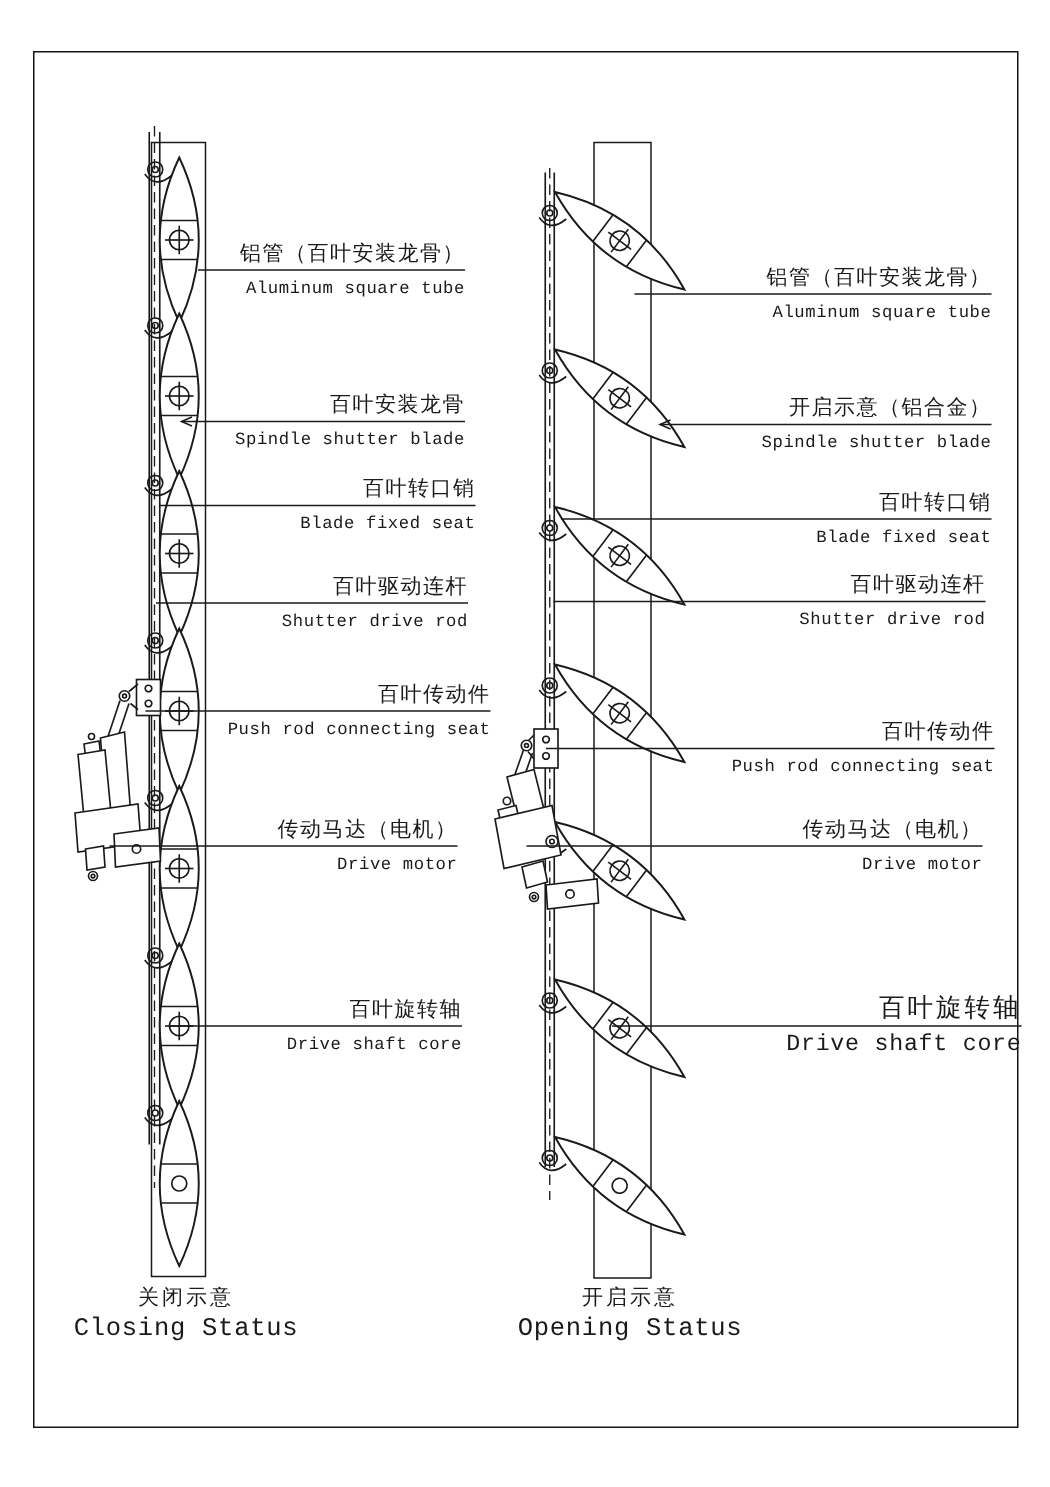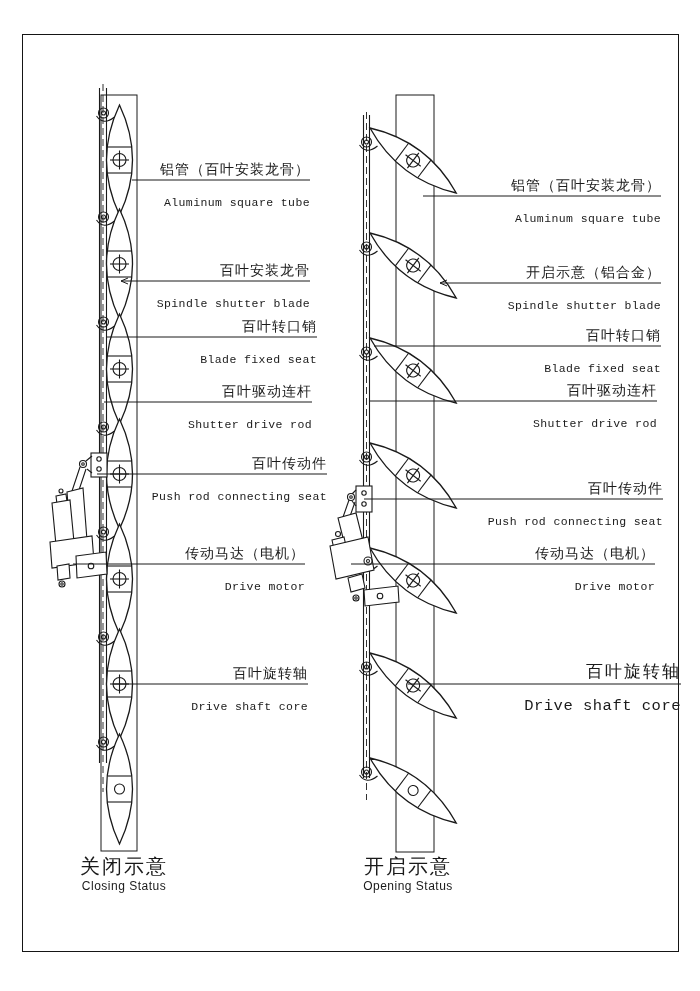--- a/index.html
+++ b/index.html
@@ -12,26 +12,26 @@
     border:1.5px solid #151515;box-sizing:border-box;
   }
   svg{position:absolute;left:0;top:0;}
   svg .ln{stroke:#1a1a1a;fill:none;stroke-width:1.1;}
   svg .thin{stroke:#1a1a1a;fill:none;stroke-width:1;}
   svg .dash{stroke:#1a1a1a;fill:none;stroke-width:0.9;stroke-dasharray:7 4;}
   svg .blade{fill:#ffffff;stroke:#1a1a1a;stroke-width:1.3;}
   svg .part{fill:#ffffff;stroke:#1a1a1a;stroke-width:1.1;}
   .lbl{position:absolute;text-align:right;white-space:nowrap;}
   .lbl-zh{font-size:14px;line-height:18px;letter-spacing:1px;font-family:"Liberation Serif",serif;}
-  .lbl-en{font-size:11.5px;line-height:15px;margin-top:16px;letter-spacing:0.4px;font-family:"Liberation Mono","DejaVu Sans Mono",monospace;}
+  .lbl-en{font-size:11.5px;line-height:15px;margin-top:6px;letter-spacing:0.4px;font-family:"Liberation Mono","DejaVu Sans Mono",monospace;}
   .lbl-lg .lbl-zh{font-size:17px;line-height:22px;letter-spacing:2px;}
   .lbl-lg .lbl-en{font-size:15.5px;letter-spacing:0.5px;}
   .caption{position:absolute;text-align:center;transform:translateX(-50%);white-space:nowrap;}
-  .cap-zh{font-size:20px;line-height:20px;letter-spacing:2px;font-family:"Liberation Serif",serif;}
-  .cap-en{font-size:12px;line-height:17px;margin-top:2px;letter-spacing:0.5px;font-family:Liberation Sans, sans-serif;}
+  .cap-zh{font-size:14px;line-height:20px;letter-spacing:2px;font-family:"Liberation Serif",serif;}
+  .cap-en{font-size:17px;line-height:17px;margin-top:2px;letter-spacing:0.5px;font-family:Liberation Mono, monospace;}
 </style>
 </head>
 <body>
 
 <div class="frame"></div>
 
 <svg width="700" height="991" viewBox="0 0 700 991">
   <defs>
     <g id="bladeL">
       <path class="blade" d="M0,0 Q26,55 0,110 Q-26,55 0,0 Z"></path>
@@ -258,16 +258,16 @@
 </div>
 <div class="lbl lbl-lg" style="right:19px;top:661px;">
   <div class="lbl-zh">百叶旋转轴</div>
   <div class="lbl-en">Drive shaft core</div>
 </div>
 
 <div class="caption" style="left:124px;top:856px;">
   <div class="cap-zh">关闭示意</div>
   <div class="cap-en">Closing Status</div>
 </div>
-<div class="caption" style="left:408px;top:856px;">
+<div class="caption" style="left:420px;top:856px;">
   <div class="cap-zh">开启示意</div>
   <div class="cap-en">Opening Status</div>
 </div>
 
 </body></html>

